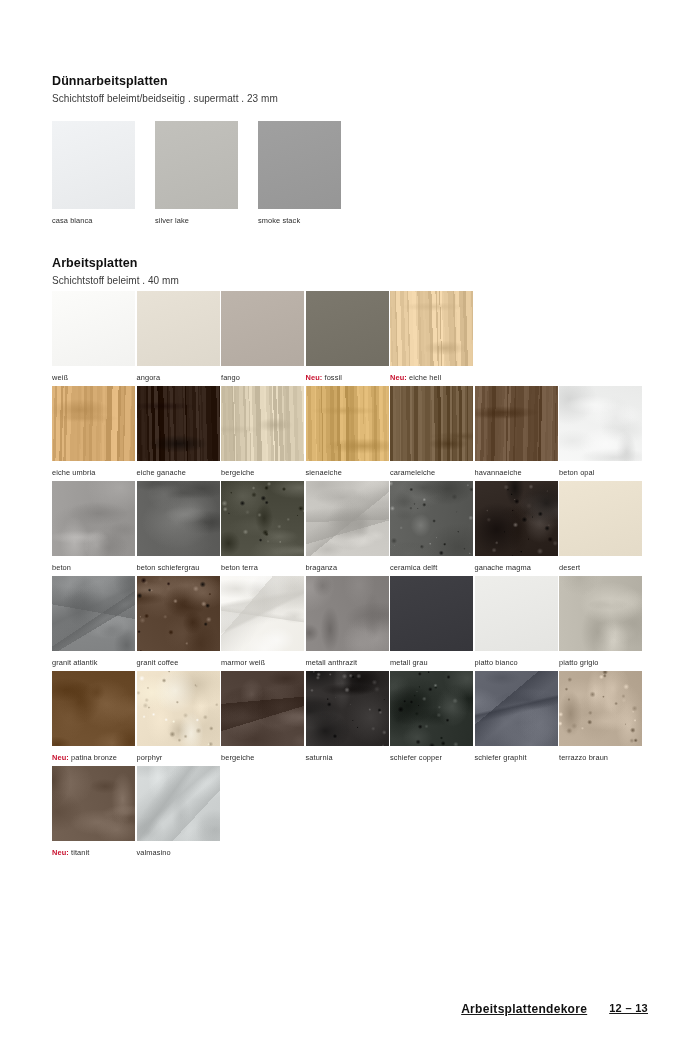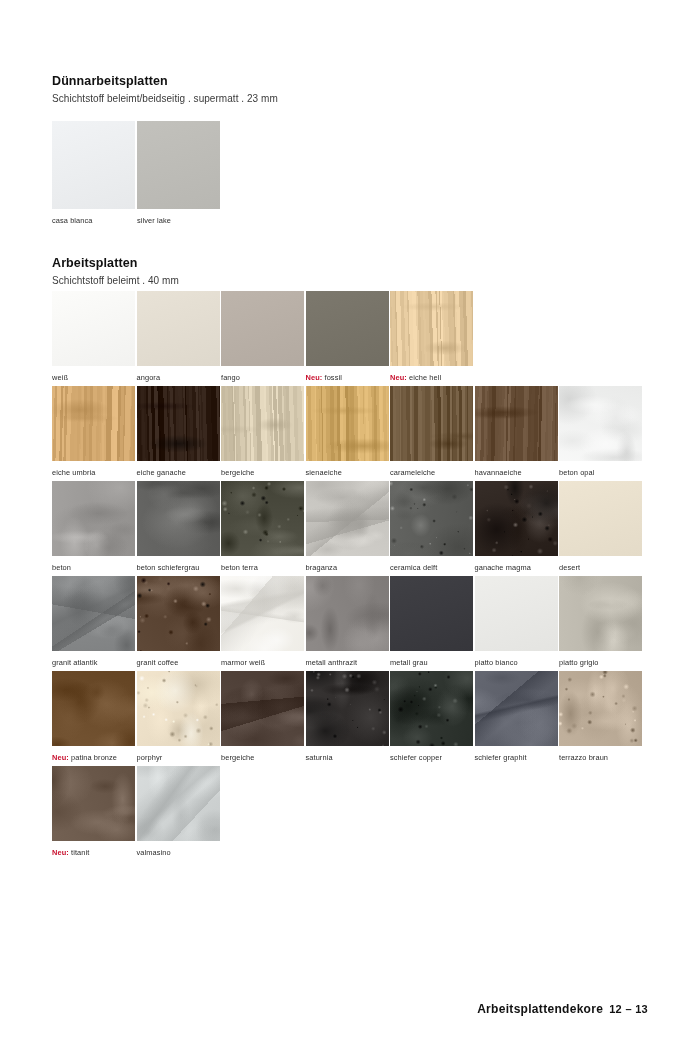--- a/index.html
+++ b/index.html
@@ -67,37 +67,38 @@
     line-height: 1.2;
     letter-spacing: 0.1px;
     white-space: nowrap;
   }
   .neu {
     color: #c8102e;
     font-weight: bold;
   }
 
   
-  .grid-thin .cell { width: 84px; margin-right: 1px; }
+  .grid-thin .cell { width: 84px; margin-right: 19px; }
   .grid-thin .chip { width: 83px; height: 88px; }
   .grid-thin .caption { margin-top: 8px; }
 
   .grid-main .cell { width: 84.5px; }
   .grid-main .chip { width: 83px; height: 75px; }
   .grid-main .caption { margin-top: 8px; }
   .grid-main .row { display: flex; height: 95px; }
 
   
   .footer {
     position: absolute;
     right: 52px;
     bottom: 34px;
     display: flex;
-    align-items: center;
-    gap: 6px;
+    align-items: flex-start;
+    gap: 22px;
+    text-decoration: underline;
   }
   .footer-title {
     font-size: 12px;
     font-weight: bold;
     letter-spacing: 0.3px;
     color: #111111;
   }
   .footer-pages {
     font-size: 11px;
     font-weight: bold;
@@ -117,20 +118,24 @@
 
   <div class="grid grid-thin" id="thin-grid" style="top:121px">
       <div class="cell">
         <div class="chip" style="background-color: rgb(236, 238, 240); background-image: linear-gradient(160deg, rgb(241, 243, 245), rgb(231, 233, 235));"></div>
         <div class="caption">casa blanca</div>
       </div>
       <div class="cell">
         <div class="chip" style="background-color: rgb(189, 188, 183); background-image: linear-gradient(160deg, rgb(194, 193, 188), rgb(184, 183, 178));"></div>
         <div class="caption">silver lake</div>
       </div>
+      <div class="cell">
+        <div class="chip" style="background-color: rgb(155, 155, 155); background-image: linear-gradient(160deg, rgb(160, 160, 160), rgb(150, 150, 150));"></div>
+        <div class="caption">smoke stack</div>
+      </div>
     </div>
 
   <div class="section" style="top:256px">
     <div class="sec-title">Arbeitsplatten</div>
     <div class="sec-sub">Schichtstoff beleimt  .  40 mm</div>
   </div>
 
   <div class="grid grid-main" id="main-grid" style="top:291px">
       <div class="row">
         <div class="cell">

